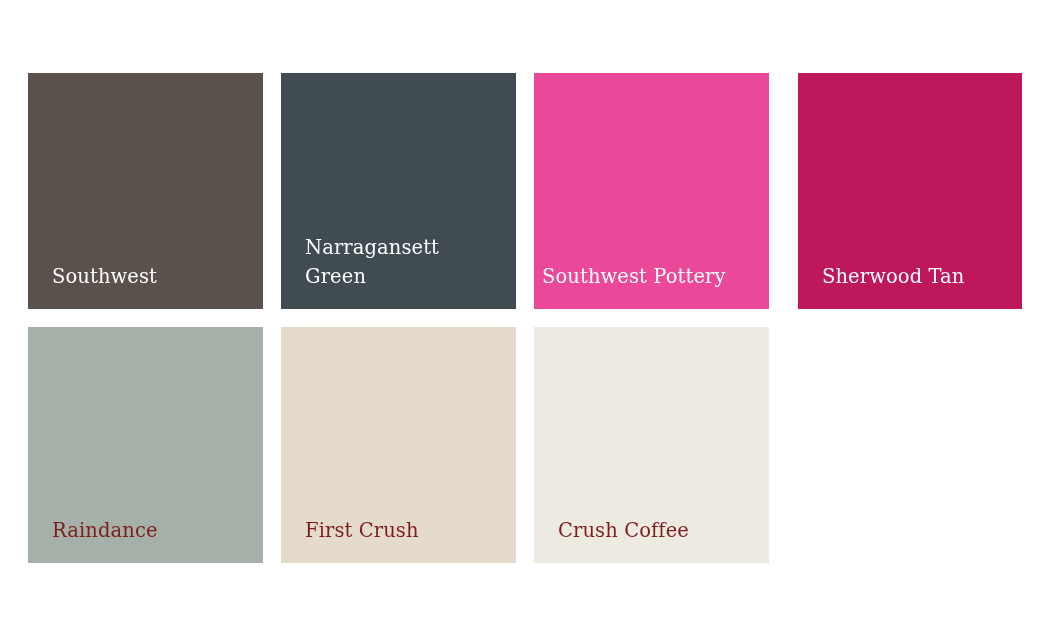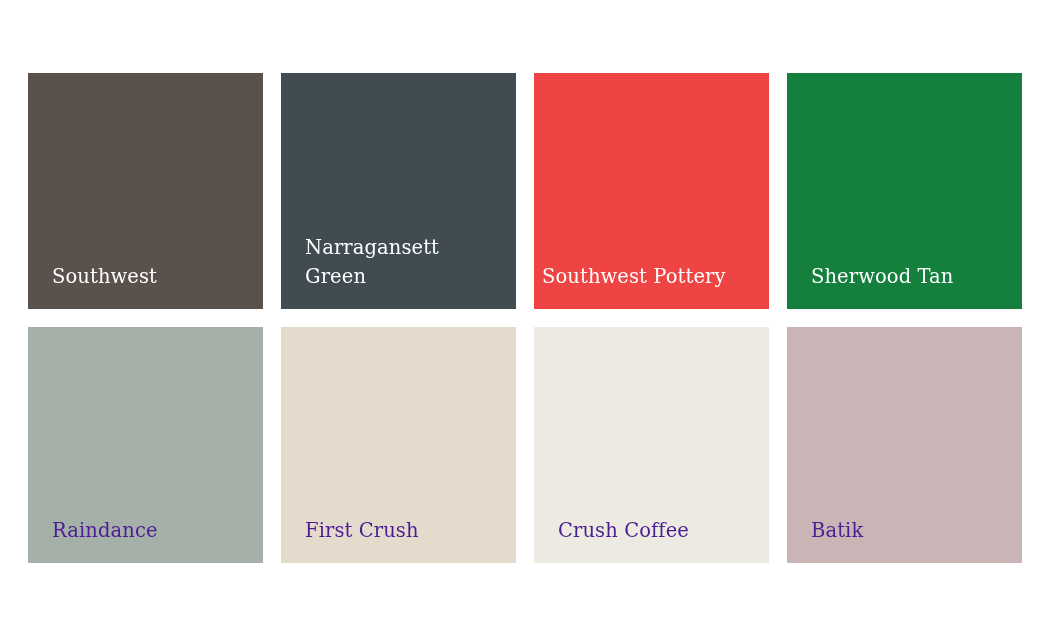--- a/index.html
+++ b/index.html
@@ -41,45 +41,42 @@
     letter-spacing: 0.1px;
     font-weight: 400;
     white-space: pre-line;
   }
 
   .swatch.on-dark .swatch-label {
     color: #ffffff;
   }
 
   .swatch.on-light .swatch-label {
-    color: #4c1d95;
+    color: #7f1d1d;
   }
 </style>
 </head>
 <body>
 
 <div class="palette-grid">
     <div class="swatch on-dark" style="background-color: rgb(91, 81, 76);">
       <span class="swatch-label">Southwest</span>
     </div>
     <div class="swatch on-dark" style="background-color: rgb(64, 76, 81);">
       <span class="swatch-label">Narragansett
 Green</span>
     </div>
-    <div class="swatch on-dark" style="background-color: #ef4444; padding-left: 8px;">
+    <div class="swatch on-dark" style="background-color: #ec4899; padding-left: 8px;">
       <span class="swatch-label">Southwest Pottery</span>
     </div>
-    <div class="swatch on-dark" style="background-color: #15803d;">
+    <div class="swatch on-dark" style="background-color: #be185d; margin-left: 11px;">
       <span class="swatch-label">Sherwood Tan</span>
     </div>
     <div class="swatch on-light" style="background-color: rgb(165, 176, 169);">
       <span class="swatch-label">Raindance</span>
     </div>
     <div class="swatch on-light" style="background-color: rgb(228, 219, 205);">
       <span class="swatch-label">First Crush</span>
     </div>
     <div class="swatch on-light" style="background-color: rgb(237, 235, 225);">
       <span class="swatch-label">Crush Coffee</span>
     </div>
-    <div class="swatch on-light" style="background-color: rgb(201, 181, 181);">
-      <span class="swatch-label">Batik</span>
-    </div>
   </div>
 
 </body></html>

